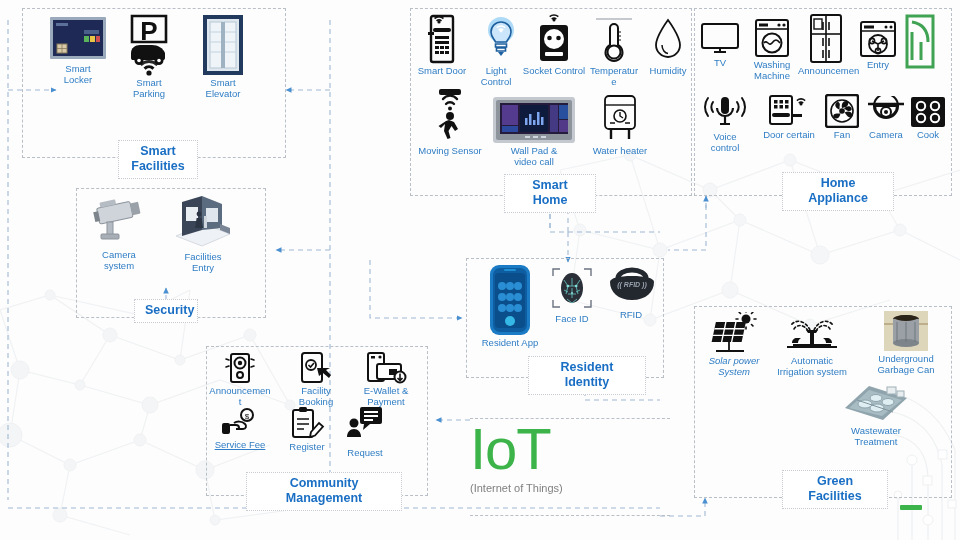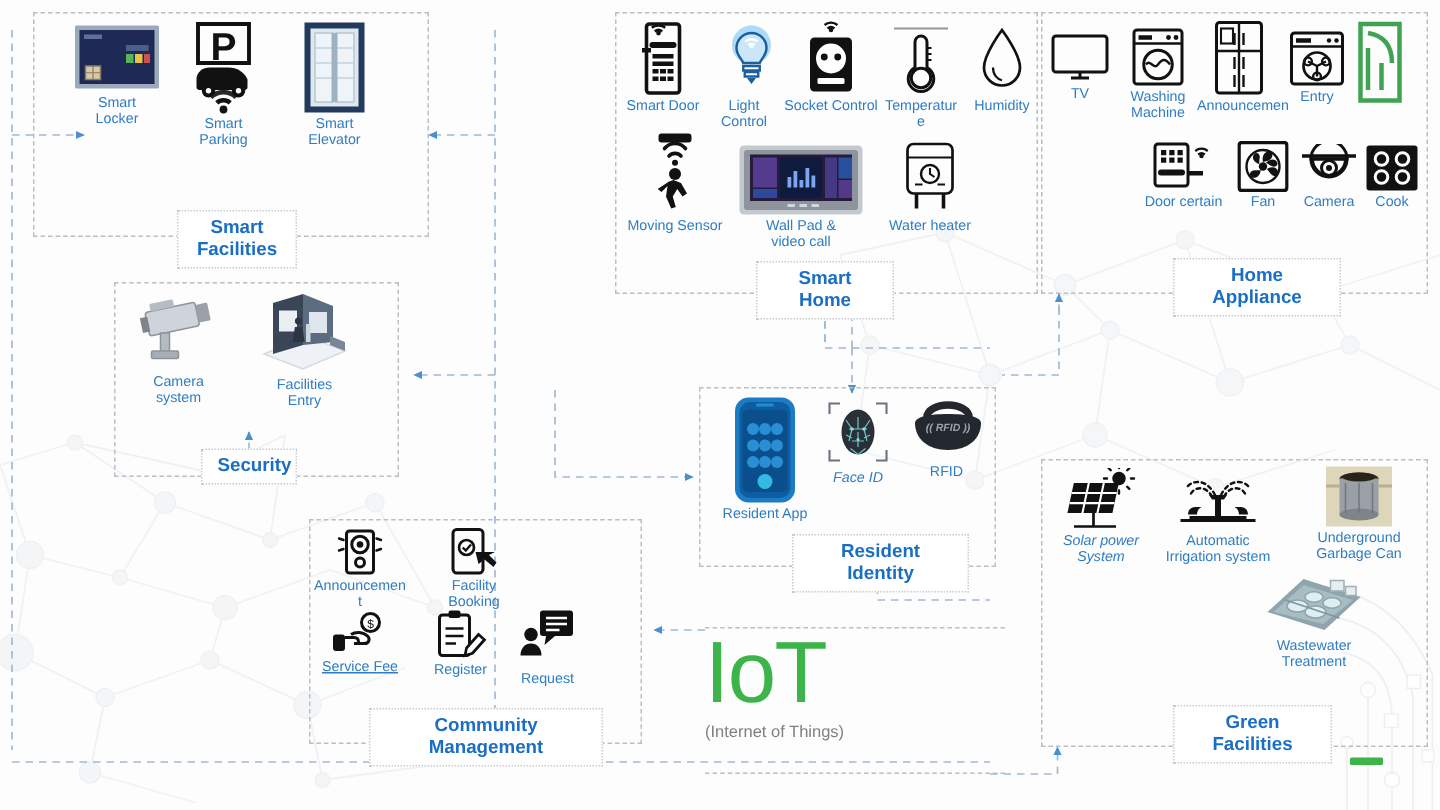--- a/index.html
+++ b/index.html
@@ -502,20 +502,37 @@
     <span class="cap" style="white-space:pre-line;">Entry</span>
   </div>
 
   <svg id="logo-mark" width="34" height="55" viewBox="0 0 34 55">
     <path d="M4 2h26v51H4z" fill="none" stroke="#3fa353" stroke-width="3"></path>
     <path d="M9 8c12 2 16 10 16 20" fill="none" stroke="#3fa353" stroke-width="3"></path>
     <path d="M9 18v28" stroke="#3fa353" stroke-width="3"></path>
     <path d="M18 28v18" stroke="#3fa353" stroke-width="3"></path>
   </svg>
 
+  <div class="item" style="left:700px; top:94px; width:50px;">
+    <span class="glyph">
+      <svg width="44" height="36" viewBox="0 0 44 36">
+        <rect x="18" y="3" width="8" height="17" rx="4" fill="#111"></rect>
+        <path d="M14 14a8 8 0 0016 0" fill="none" stroke="#111" stroke-width="2.2"></path>
+        <path d="M22 22v7M17 30h10" stroke="#111" stroke-width="2.2"></path>
+        <g fill="none" stroke="#111" stroke-width="2" stroke-linecap="round">
+          <path d="M10 8a9 9 0 000 10"></path>
+            <path d="M34 8a9 9 0 010 10"></path>
+          <path d="M5 4a15 15 0 000 18"></path>
+            <path d="M39 4a15 15 0 010 18"></path>
+        </g>
+      </svg>
+    </span>
+    <span class="cap" style="white-space:pre-line;">Voice
+control</span>
+  </div>
 
   <div class="item" style="left:758px; top:94px; width:62px;">
     <span class="glyph">
       <svg width="44" height="34" viewBox="0 0 44 34">
         <rect x="3" y="2" width="22" height="28" rx="2" fill="none" stroke="#111" stroke-width="2"></rect>
         <g fill="#111">
           <rect x="7" y="6" width="3.5" height="3.5"></rect>
             <rect x="12.5" y="6" width="3.5" height="3.5"></rect>
             <rect x="18" y="6" width="3.5" height="3.5"></rect>
           <rect x="7" y="11" width="3.5" height="3.5"></rect>
@@ -646,20 +663,37 @@
         <rect x="4" y="1" width="20" height="29" rx="2.5" fill="none" stroke="#111" stroke-width="2"></rect>
         <circle cx="13" cy="13" r="5" fill="none" stroke="#111" stroke-width="1.8"></circle>
         <path d="M10.5 13l2 2 3.5-4" fill="none" stroke="#111" stroke-width="1.6"></path>
         <path d="M19 16l2 8 4-3 6 5 2-3-5-5 4-2z" fill="#111"></path>
       </svg>
     </span>
     <span class="cap" style="white-space:pre-line;">Facility
 Booking</span>
   </div>
 
+  <div class="item" style="left:356px; top:352px; width:60px;">
+    <span class="glyph">
+      <svg width="42" height="32" viewBox="0 0 42 32">
+        <rect x="3" y="1" width="16" height="28" rx="2" fill="none" stroke="#111" stroke-width="2"></rect>
+        <g fill="#111">
+            <rect x="6" y="4" width="4" height="2.5"></rect>
+            <circle cx="15" cy="5" r="1.6"></circle>
+          </g>
+        <rect x="12" y="12" width="24" height="15" rx="2" fill="#fff" stroke="#111" stroke-width="2"></rect>
+        <rect x="24" y="17" width="8" height="6" fill="#111"></rect>
+        <circle cx="35" cy="25" r="5.5" fill="#fff" stroke="#111" stroke-width="2"></circle>
+        <path d="M35 21.5v7M32.5 26l2.5 2.5 2.5-2.5" fill="none" stroke="#111" stroke-width="1.6"></path>
+      </svg>
+    </span>
+    <span class="cap" style="white-space:pre-line;">E-Wallet &amp;
+Payment</span>
+  </div>
 
   <div class="item" style="left:212px; top:408px; width:56px;">
     <span class="glyph">
       <svg width="40" height="30" viewBox="0 0 40 30">
         <circle cx="27" cy="7" r="6" fill="none" stroke="#111" stroke-width="2"></circle>
         <text x="27" y="10.5" font-size="8" text-anchor="middle" fill="#111" font-family="Liberation Sans, sans-serif">$</text>
         <path d="M14 15c3-2 8-2 11 1 2 2 1 5-2 5h-7" fill="none" stroke="#111" stroke-width="2"></path>
         <rect x="2" y="15" width="8" height="11" rx="2" fill="#111"></rect>
         <path d="M10 17h6c2 0 3 1 3 3" fill="none" stroke="#111" stroke-width="2"></path>
       </svg>
@@ -735,21 +769,21 @@
           <path d="M16 20h12M18 28h8M14 24l4 2M30 24l-4 2"></path>
           <path d="M17 33l5 4 5-4"></path>
         </g>
         <g fill="#8ee6e0" opacity=".9">
           <circle cx="18" cy="20" r="1.2"></circle>
             <circle cx="26" cy="20" r="1.2"></circle>
           <circle cx="22" cy="27" r="1"></circle>
         </g>
       </svg>
     </span>
-    <span class="cap" style="white-space:pre-line;font-style:italic;">Face ID</span>
+    <span class="cap" style="white-space:pre-line;">Face ID</span>
   </div>
 
   <div class="item" style="left:604px; top:264px; width:54px;">
     <span class="glyph">
       <svg width="56" height="44" viewBox="0 0 56 44">
         <path d="M14 14a14 8 0 0128 0" fill="none" stroke="#23272e" stroke-width="5"></path>
         <path d="M6 18c0-4 9-6 22-6s22 2 22 6c0 10-8 18-22 18S6 28 6 18z" fill="#23272e"></path>
         <text x="28" y="23" font-size="7" font-style="italic" font-weight="bold" text-anchor="middle" fill="#9aa3ad" font-family="Liberation Sans, sans-serif">(( RFID ))</text>
       </svg>
     </span>

